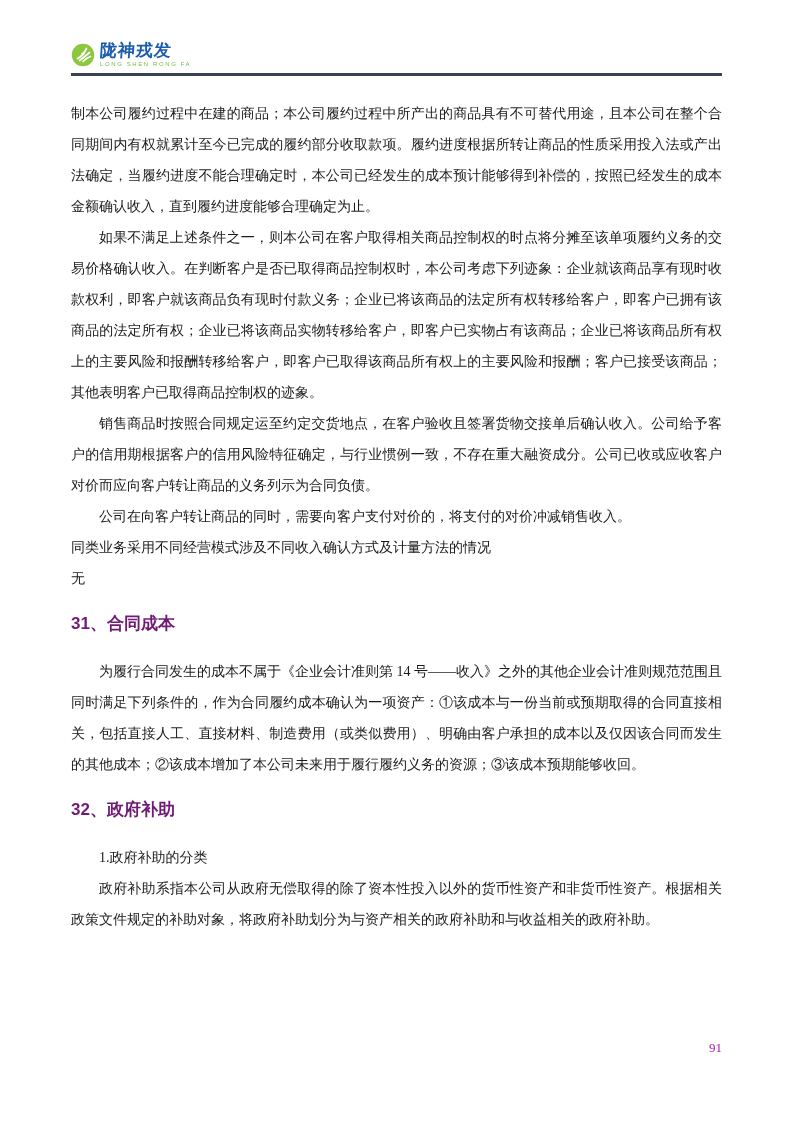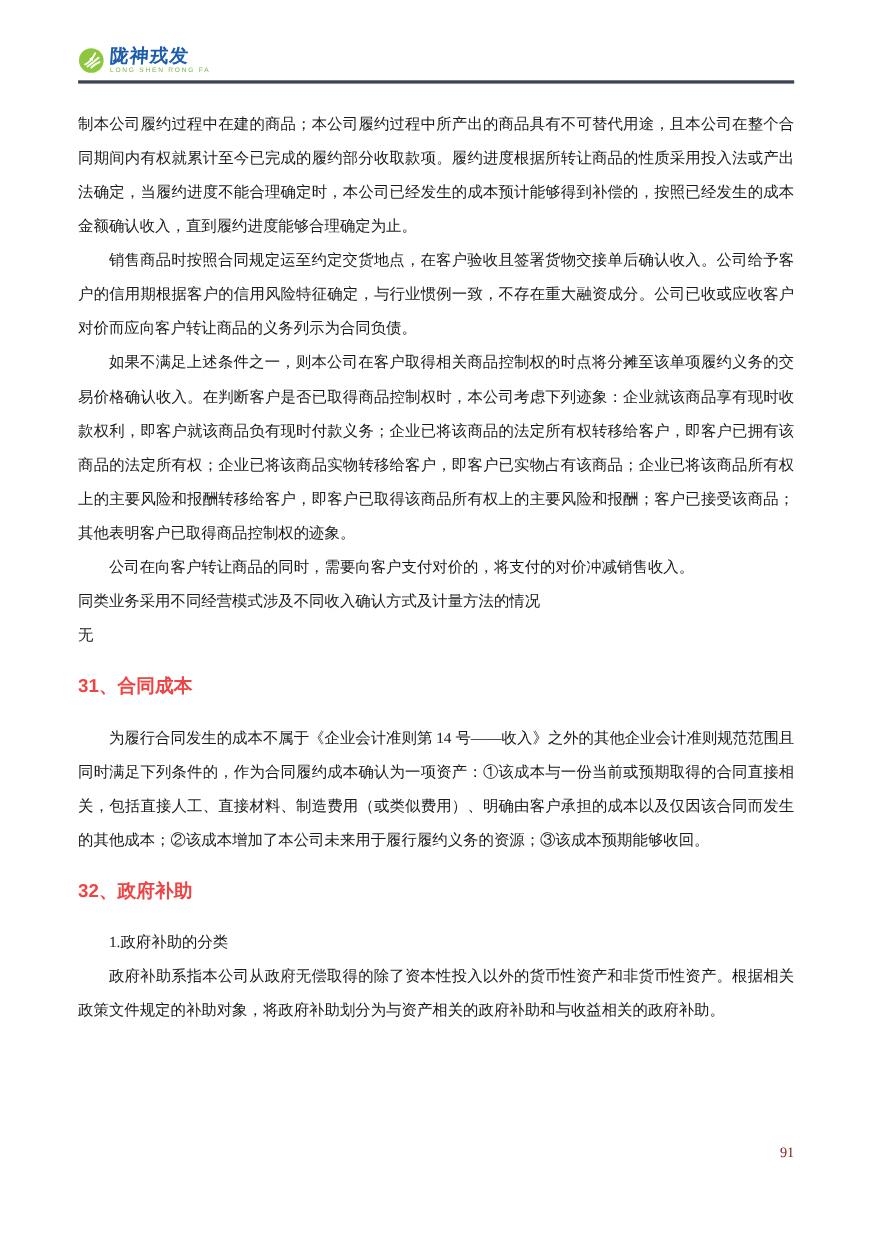--- a/index.html
+++ b/index.html
@@ -48,30 +48,30 @@
     font-size:14px;
     line-height:31px;
     text-align:justify;
     text-align-last:left;
   }
   .content p.indent{text-indent:2em;}
   .content h2{
     font-family:"Liberation Sans","DejaVu Sans",sans-serif;
     font-size:17px;
     font-weight:bold;
-    color:#ef4444;
+    color:#701a75;
     line-height:26px;
     margin:17px 0 19px 0;
   }
   
   .page-number{
     position:absolute;
     right:71px;top:1040px;
     font-size:13px;
-    color:#7f1d1d;
+    color:#a21caf;
   }
 </style>
 </head>
 <body>
 
 <div class="page">
 
   <div class="header">
     <div class="logo">
       <svg class="logo-icon" viewBox="0 0 24 24" aria-hidden="true">
@@ -83,22 +83,22 @@
       </svg>
       <div class="logo-text">
         <span class="brand-cn">陇神戎发</span>
         <span class="brand-en">LONG SHEN RONG FA</span>
       </div>
     </div>
   </div>
 
   <div class="content" id="doc-body">
       <p class="">制本公司履约过程中在建的商品；本公司履约过程中所产出的商品具有不可替代用途，且本公司在整个合同期间内有权就累计至今已完成的履约部分收取款项。履约进度根据所转让商品的性质采用投入法或产出法确定，当履约进度不能合理确定时，本公司已经发生的成本预计能够得到补偿的，按照已经发生的成本金额确认收入，直到履约进度能够合理确定为止。</p>
+      <p class="indent">如果不满足上述条件之一，则本公司在客户取得相关商品控制权的时点将分摊至该单项履约义务的交易价格确认收入。在判断客户是否已取得商品控制权时，本公司考虑下列迹象：企业就该商品享有现时收款权利，即客户就该商品负有现时付款义务；企业已将该商品的法定所有权转移给客户，即客户已拥有该商品的法定所有权；企业已将该商品实物转移给客户，即客户已实物占有该商品；企业已将该商品所有权上的主要风险和报酬转移给客户，即客户已取得该商品所有权上的主要风险和报酬；客户已接受该商品；其他表明客户已取得商品控制权的迹象。</p>
       <p class="indent">销售商品时按照合同规定运至约定交货地点，在客户验收且签署货物交接单后确认收入。公司给予客户的信用期根据客户的信用风险特征确定，与行业惯例一致，不存在重大融资成分。公司已收或应收客户对价而应向客户转让商品的义务列示为合同负债。</p>
-      <p class="indent">如果不满足上述条件之一，则本公司在客户取得相关商品控制权的时点将分摊至该单项履约义务的交易价格确认收入。在判断客户是否已取得商品控制权时，本公司考虑下列迹象：企业就该商品享有现时收款权利，即客户就该商品负有现时付款义务；企业已将该商品的法定所有权转移给客户，即客户已拥有该商品的法定所有权；企业已将该商品实物转移给客户，即客户已实物占有该商品；企业已将该商品所有权上的主要风险和报酬转移给客户，即客户已取得该商品所有权上的主要风险和报酬；客户已接受该商品；其他表明客户已取得商品控制权的迹象。</p>
       <p class="indent">公司在向客户转让商品的同时，需要向客户支付对价的，将支付的对价冲减销售收入。</p>
       <p class="">同类业务采用不同经营模式涉及不同收入确认方式及计量方法的情况</p>
       <p class="">无</p>
       <h2>31、合同成本</h2>
       <p class="indent">为履行合同发生的成本不属于《企业会计准则第 14 号——收入》之外的其他企业会计准则规范范围且同时满足下列条件的，作为合同履约成本确认为一项资产：①该成本与一份当前或预期取得的合同直接相关，包括直接人工、直接材料、制造费用（或类似费用）、明确由客户承担的成本以及仅因该合同而发生的其他成本；②该成本增加了本公司未来用于履行履约义务的资源；③该成本预期能够收回。</p>
       <h2>32、政府补助</h2>
       <p class="indent">1.政府补助的分类</p>
       <p class="indent">政府补助系指本公司从政府无偿取得的除了资本性投入以外的货币性资产和非货币性资产。根据相关政策文件规定的补助对象，将政府补助划分为与资产相关的政府补助和与收益相关的政府补助。</p>
     </div>
 

